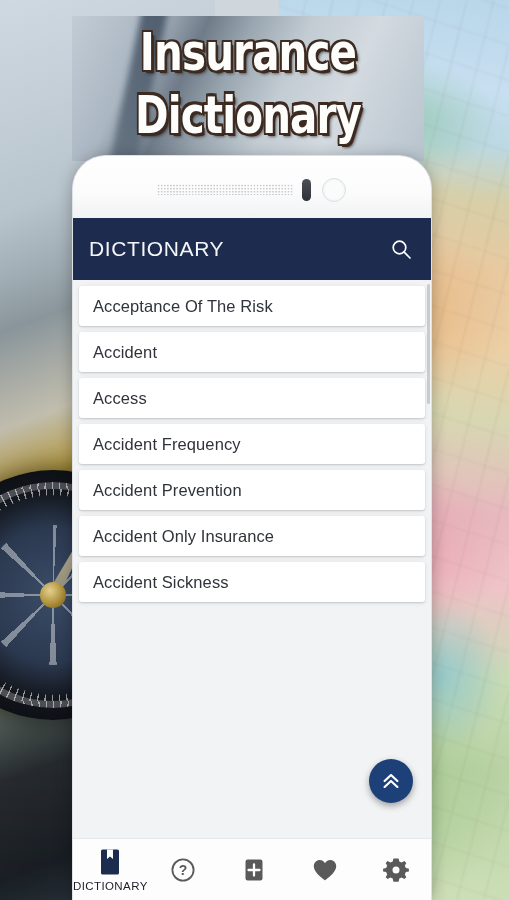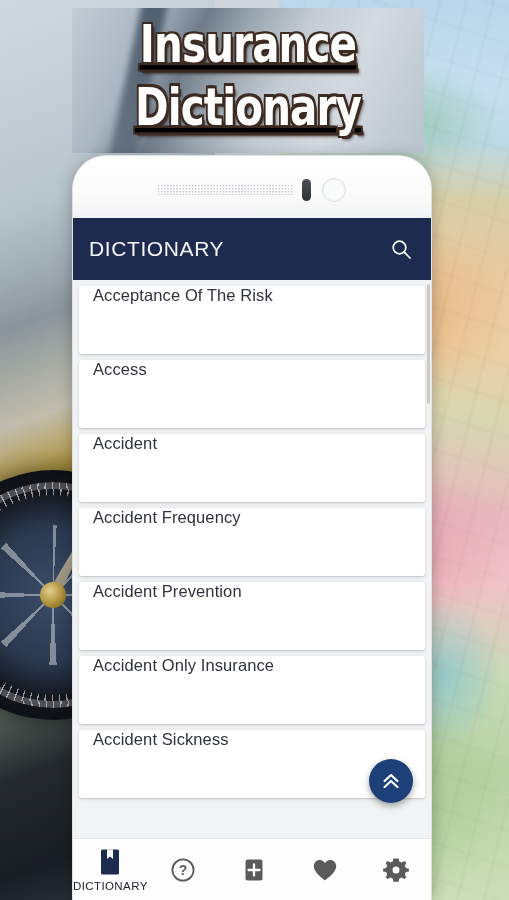--- a/index.html
+++ b/index.html
@@ -106,27 +106,26 @@
   .map-lines {
     position: absolute; inset: 0;
     background:
       repeating-linear-gradient(104deg, rgba(90,70,55,.10) 0 1px, rgba(0,0,0,0) 1px 26px),
       repeating-linear-gradient(18deg, rgba(90,70,55,.07) 0 1px, rgba(0,0,0,0) 1px 34px);
     filter: blur(1px);
   }
 
   
   .title-banner {
-    position: absolute; left: 72px; top: 8px; width: 352px; height: 145px;
+    position: absolute; left: 72px; top: 16px; width: 352px; height: 145px;
     background:
       linear-gradient(115deg, #c3ccd5 0%, #aab6c2 20%, #6f7b88 33%,
         #9aa6b0 44%, #c3ccd3 58%, #d3dae0 74%, #b7c3cd 100%);
     overflow: hidden;
     filter: blur(0.2px);
-    text-decoration: underline;
   }
   .title-banner::after {
     content: ""; position: absolute; left: 52px; top: -40px;
     width: 26px; height: 240px;
     background: linear-gradient(180deg, #3c4b5c, #6a7886);
     transform: rotate(12deg); filter: blur(3px); opacity: .85;
   }
   .title-text {
     position: relative; z-index: 2;
     text-align: center;
@@ -205,23 +204,23 @@
 
   .list {
     padding: 6px 6px 0 6px;
     height: 558px;
     overflow: hidden;
     position: relative;
   }
   .card {
     background: #ffffff;
     border-radius: 3px;
-    height: 68px;
+    height: 40px;
     margin-bottom: 6px;
-    display: flex; align-items: flex-start;
+    display: flex; align-items: center;
     padding: 0 14px;
     box-shadow: 0 1px 2px rgba(0,0,0,0.16), 0 1px 6px rgba(0,0,0,0.06);
   }
   .card-label {
     font-size: 16.5px;
     color: #30343a;
     font-weight: 400;
     letter-spacing: .1px;
   }
 
@@ -319,24 +318,24 @@
             <line x1="15.2" y1="15.2" x2="21" y2="21"></line>
           </svg>
         </span>
       </div>
 
       <div class="list">
         <div class="card">
           <span class="card-label">Acceptance Of The Risk</span>
         </div>
         <div class="card">
+          <span class="card-label">Accident</span>
+        </div>
+        <div class="card">
           <span class="card-label">Access</span>
-        </div>
-        <div class="card">
-          <span class="card-label">Accident</span>
         </div>
         <div class="card">
           <span class="card-label">Accident Frequency</span>
         </div>
         <div class="card">
           <span class="card-label">Accident Prevention</span>
         </div>
         <div class="card">
           <span class="card-label">Accident Only Insurance</span>
         </div>

